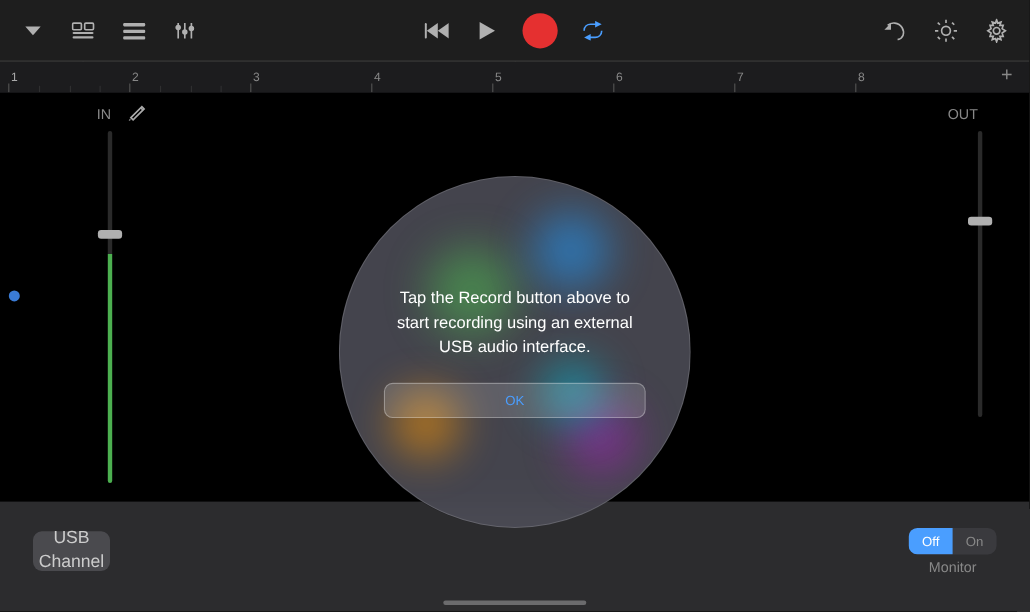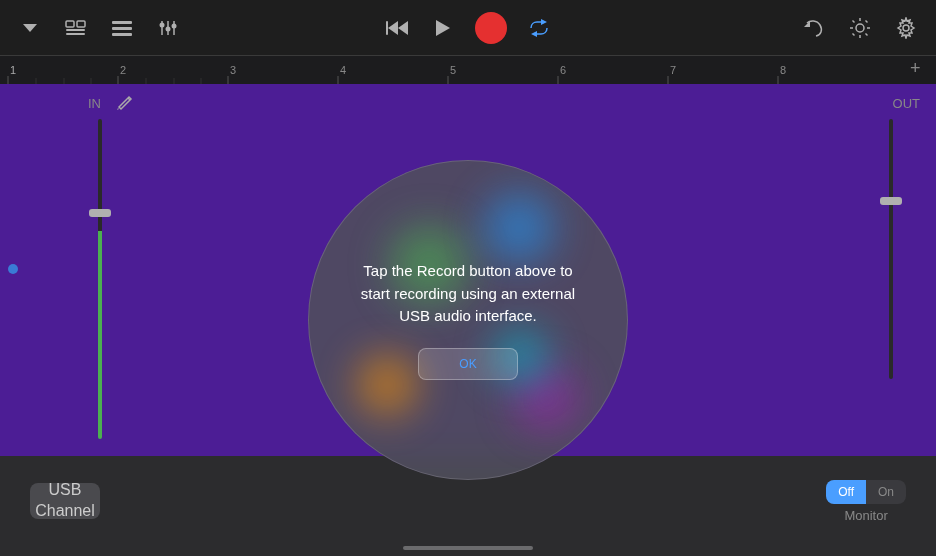--- a/index.html
+++ b/index.html
@@ -83,21 +83,21 @@
       cursor: pointer;
     }
 
     
     .main-content {
       position: absolute;
       top: 84px;
       left: 0;
       right: 0;
       bottom: 0;
-      background: #4c1d95;
+      background: #000000;
       text-decoration: underline;
     }
 
     
     .left-fader {
       position: absolute;
       top: 35px;
       left: 85px;
       width: 30px;
       height: 320px;
@@ -337,21 +337,20 @@
       width: 55px; height: 55px;
       background: #00bcd4;
       bottom: 30%; right: 25%;
     }
 
     .dialog-content {
       position: relative;
       z-index: 2;
       display: flex;
       flex-direction: column;
-      align-items: center;
       gap: 20px;
     }
 
     .dialog-text {
       color: #ffffff;
       font-size: 15px;
       line-height: 1.5;
       text-align: center;
     }
 
@@ -548,21 +547,21 @@
     <div style="position:absolute; top:12px; left:88px; color:#888; font-size:13px;">IN</div>
 
     <div style="position:absolute; top:10px; left:115px; color:#aaa; font-size:16px;">
       <svg width="18" height="18" viewBox="0 0 18 18">
           <path d="M3,14 L2,16 L4,15 Z" fill="#aaa"></path>
           <path d="M4,13 L14,3 L16,5 L6,15 Z" fill="none" stroke="#aaa" stroke-width="1.5"></path>
           <line x1="13" y1="4" x2="15" y2="6" stroke="#aaa" stroke-width="1.5"></line>
         </svg>
     </div>
 
-    <div style="position:absolute; top:12px; right:16px; color:#888; font-size:13px;">OUT</div>
+    <div style="position:absolute; top:12px; right:47px; color:#888; font-size:13px;">OUT</div>
 
     <div class="left-fader">
       <div class="fader-track">
         <div class="fader-handle"></div>
       </div>
     </div>
 
     <div class="right-fader">
       <div class="right-fader-track">
         <div class="right-fader-handle"></div>

